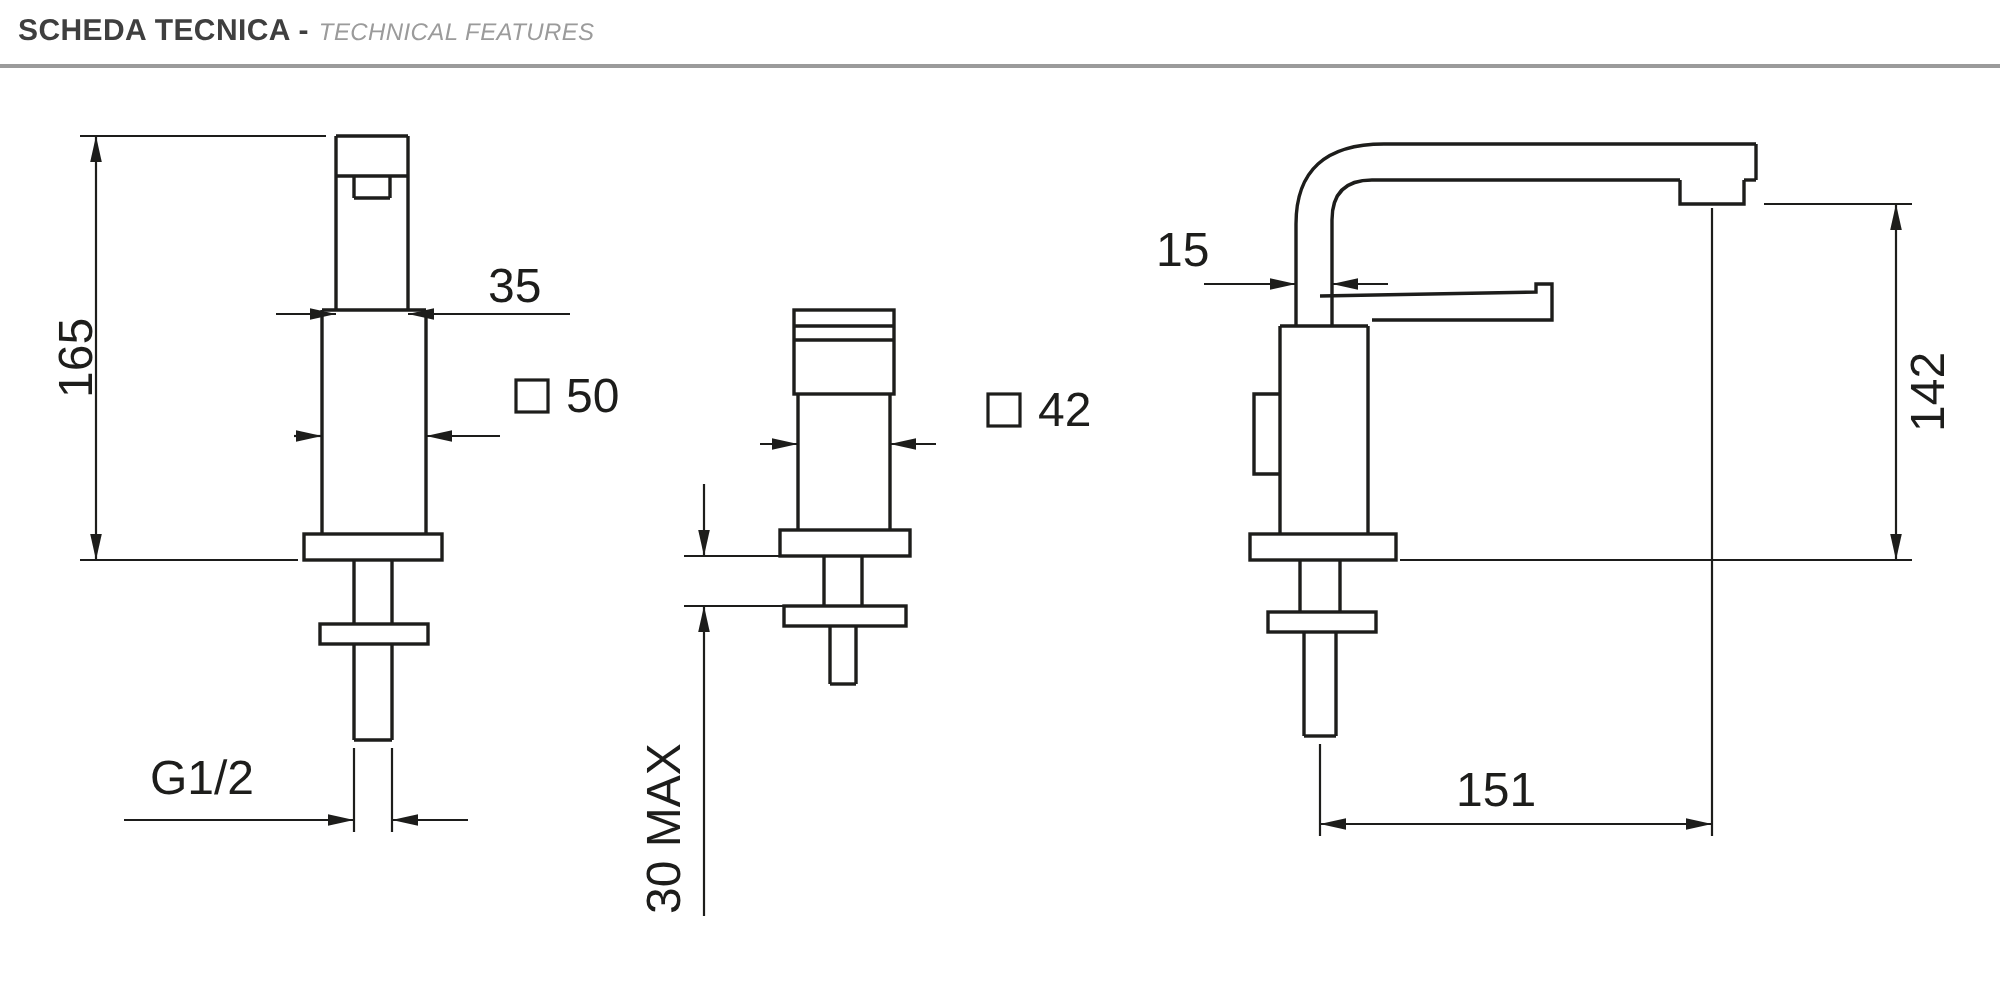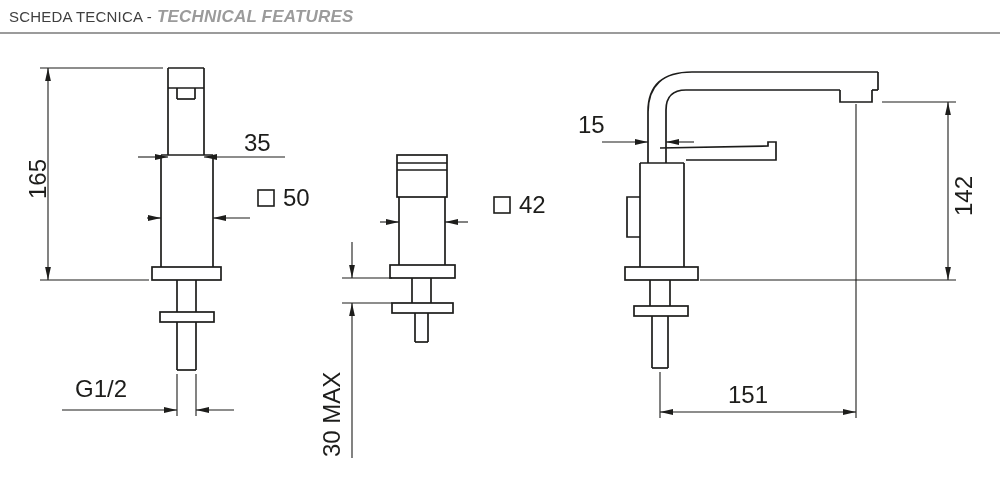--- a/index.html
+++ b/index.html
@@ -11,25 +11,25 @@
     overflow:hidden;
   }
   .header{
     box-sizing:border-box;
     width:1000px;height:34px;
     padding:7px 0 0 9px;
     border-bottom:2px solid #9b9b9b;
     white-space:nowrap;
   }
   .header .primary{
-    font-size:15px;font-weight:normal;
+    font-size:15px;font-weight:bold;
     color:#3f3f3f;letter-spacing:.2px;
   }
   .header .secondary{
-    font-size:17px;font-weight:bold;font-style:italic;
+    font-size:12px;font-weight:normal;font-style:italic;
     color:#9b9b9b;letter-spacing:.2px;margin-left:5px;
   }
   svg{display:block;}
   .part{stroke:#1d1d1b;stroke-width:1.7;fill:none;}
   .dim{stroke:#1d1d1b;stroke-width:1.1;fill:none;}
   .sym{stroke:#1d1d1b;stroke-width:1.6;fill:none;}
   text{
     font-family:"Liberation Sans",sans-serif;
     font-size:24px;fill:#1d1d1b;
   }

